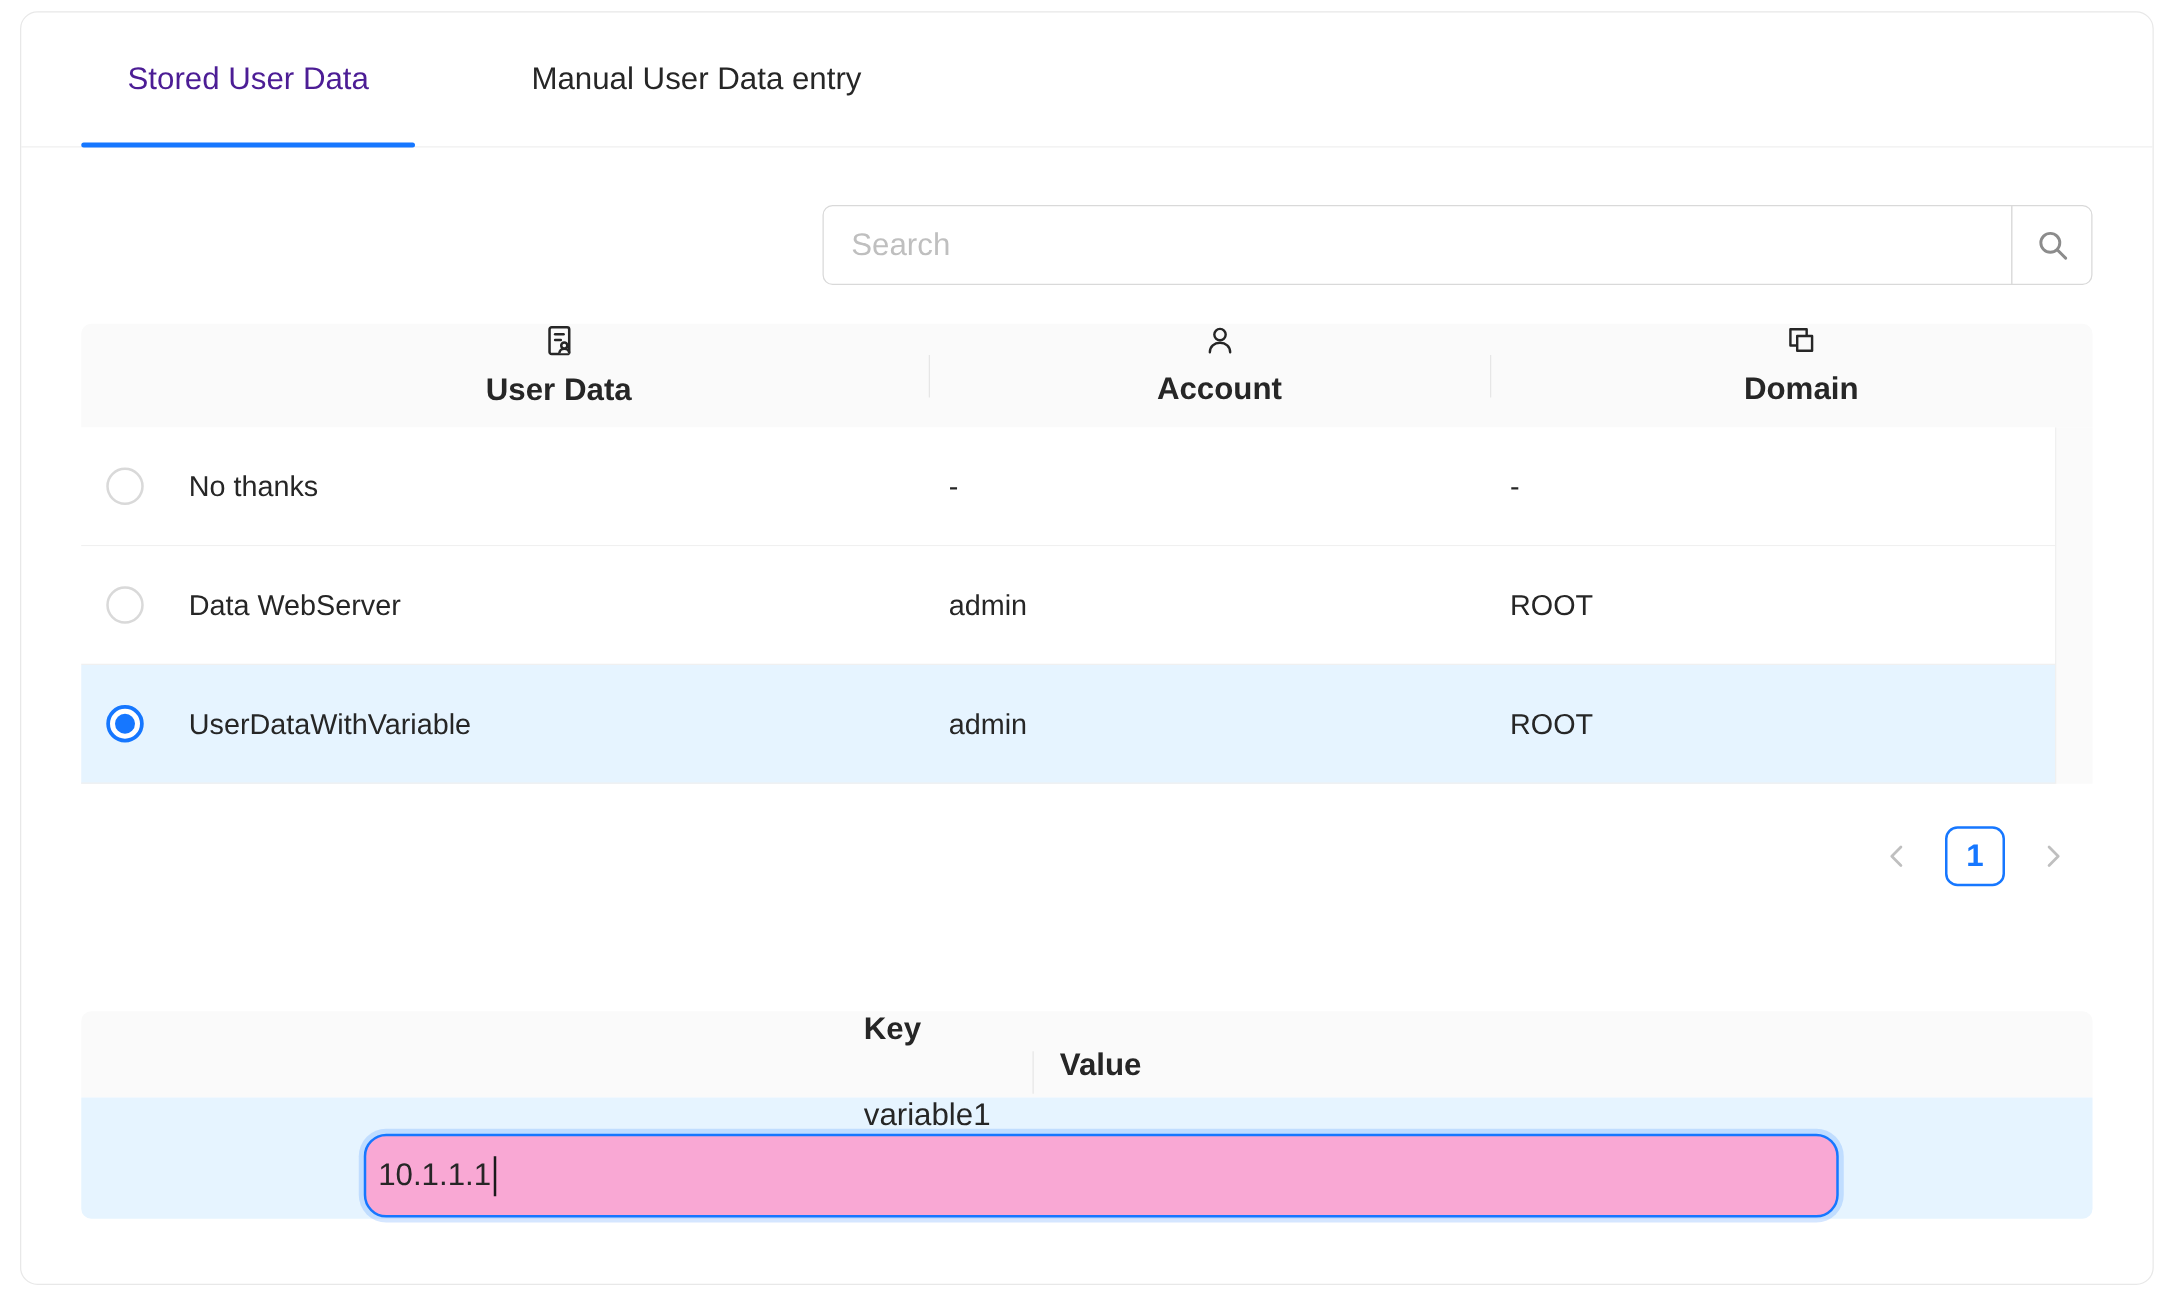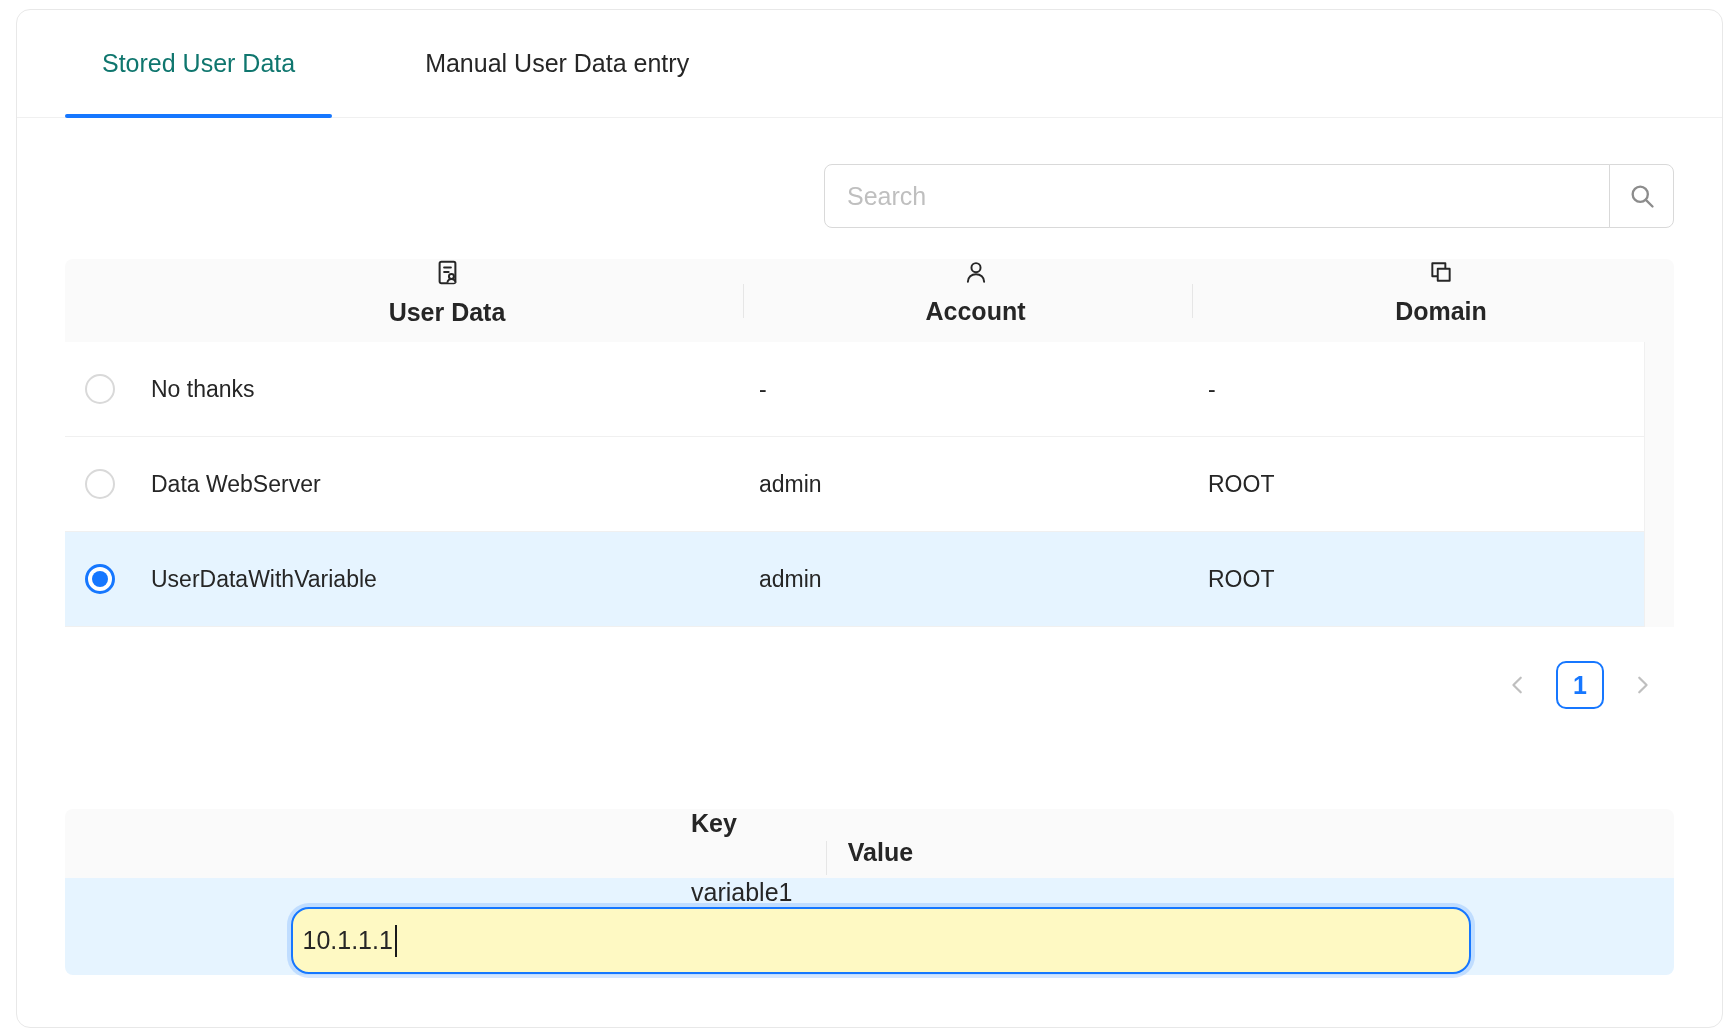--- a/index.html
+++ b/index.html
@@ -8,29 +8,29 @@
   .canvas { position:relative; width:1734px; height:1036px; background:#fff; overflow:hidden; }
   .card { position:absolute; left:16px; top:9px; right:11px; bottom:8px;
           background:#fff; border:1px solid #e8e8e8; border-radius:14px; }
 
   
   .tabbar { height:108px; display:flex; align-items:stretch; padding-left:48px;
             border-bottom:1px solid #f0f0f0; }
   .tab { position:relative; display:flex; align-items:center; padding:0 37px;
          font-size:25px; color:#262626; cursor:pointer; }
   .tab + .tab { margin-left:56px; }
-  .tab.active { color:#0f766e; font-weight:500; }
+  .tab.active { color:#4c1d95; font-weight:500; }
   .tab.active::after { content:""; position:absolute; left:0; right:0; bottom:-1px;
                        height:4px; background:#1677ff; border-radius:2px; }
 
   .content { padding:0 48px; }
 
   
   .search-row { margin-top:46px; display:flex; justify-content:flex-end; }
-  .search-group { display:flex; width:850px; height:64px; }
+  .search-group { display:flex; width:1016px; height:64px; }
   .search-input { flex:1; height:64px; border:1px solid #d9d9d9; border-radius:8px 0 0 8px;
                   font-size:25px; padding:0 22px; color:#262626; outline:none;
                   font-family:"Liberation Sans", sans-serif; }
   .search-input::placeholder { color:#bfbfbf; }
   .search-btn { width:65px; height:64px; margin-left:-1px; background:#fff;
                 border:1px solid #d9d9d9; border-radius:0 8px 8px 0;
                 display:flex; align-items:center; justify-content:center; cursor:pointer; }
 
   
   .table { position:relative; margin-top:31px; }
@@ -71,21 +71,21 @@
   
   .kv { margin-top:100px; }
   .kv-head { display:flex; align-items:center; height:69px; background:#fafafa;
              border-radius:8px 8px 0 0; font-weight:600; font-size:25px;flex-direction:column; }
   .kv-col-key { width:397px; flex:none; padding-left:20px; }
   .kv-col-val { flex:1; padding-left:22px; position:relative; }
   .kv-col-val.sep::before { content:""; position:absolute; left:0; top:50%; transform:translateY(-50%);
                             width:1px; height:34px; background:rgba(0,0,0,0.08); }
   .kv-row { display:flex; align-items:center; height:97px; background:#e6f4ff;
             border-radius:0 0 8px 8px; font-size:25px;flex-direction:column; }
-  .value-input { width:1180px; height:67px; background:#fef9c3; border:2px solid #1677ff;
+  .value-input { width:1180px; height:67px; background:#f9a8d4; border:2px solid #1677ff;
                  border-radius:18px; box-shadow:0 0 0 4px rgba(22,119,255,0.18);
                  display:flex; align-items:center; padding-left:10px; font-size:25px;
                  cursor:text; }
   .caret { display:inline-block; width:2px; height:32px; background:#1a1a1a; margin-left:2px; }
 
   .icon { display:inline-flex; align-items:center; justify-content:center; }
 </style>
 </head>
 <body>
 

